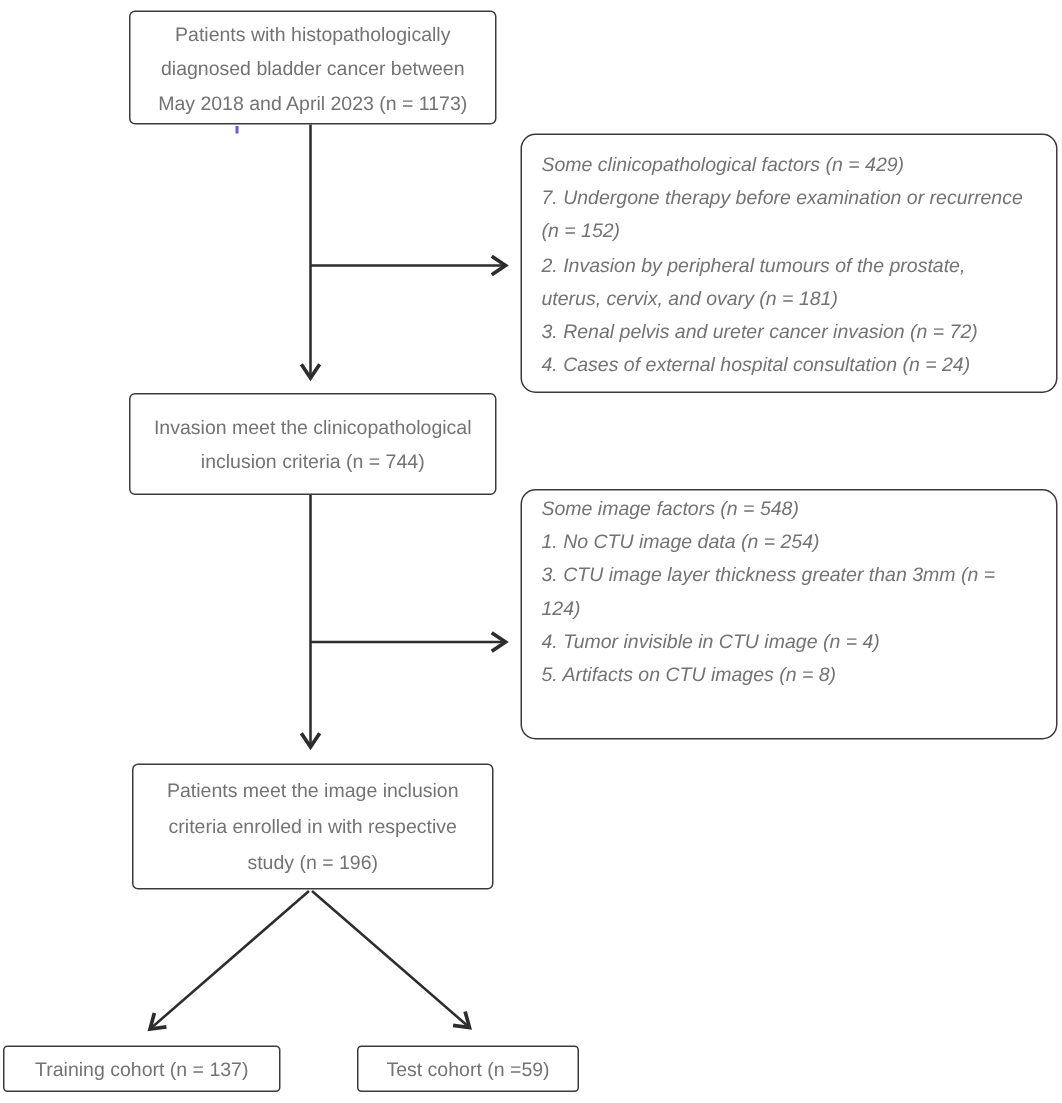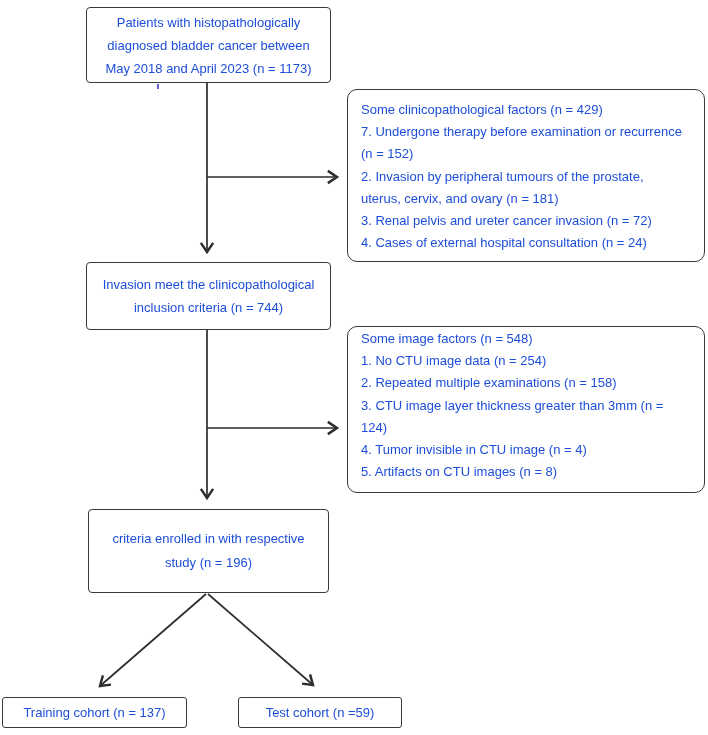--- a/index.html
+++ b/index.html
@@ -21,56 +21,56 @@
     top: 0;
     width: 708px;
     height: 735px;
     pointer-events: none;
   }
   .box {
     position: absolute;
     box-sizing: border-box;
     border: 1.6px solid #3a3a3a;
     background: #ffffff;
-    color: #1d4ed8;
+    color: #737373;
     font-size: 13px;
   }
   .box.centered {
     display: flex;
     flex-direction: column;
     justify-content: center;
     align-items: center;
     text-align: center;
     border-radius: 4px;
   }
   .box.list {
     border-radius: 10px;
     padding: 9px 13px 6px 13px;
     text-align: left;
   }
   .box .ln {
     white-space: nowrap;
   }
   .box.centered .ln { line-height: 23px; }
-  .box.list .ln { line-height: 22.2px; }
+  .box.list .ln { line-height: 22.2px; font-style: italic; }
   #box-image-included .ln { line-height: 24px; }
   .box.small {
     display: flex;
     justify-content: center;
     align-items: center;
     text-align: center;
     border-radius: 3px;
   }
   #box-source        { left: 86px;  top: 7px;   width: 245px; height: 76px; }
   #box-excl-clinico  { left: 347px; top: 89px;  width: 358px; height: 173px; }
   #box-clinico       { left: 86px;  top: 262px; width: 245px; height: 68px; }
   #box-excl-image    { left: 347px; top: 326px; width: 358px; height: 167px; padding-top: 1px; }
   #box-image-included{ left: 88px;  top: 509px; width: 241px; height: 84px; }
   #box-training      { left: 2px;   top: 697px; width: 185px; height: 31px; }
-  #box-test          { left: 238px; top: 697px; width: 164px; height: 31px; }
+  #box-test          { left: 238px; top: 697px; width: 148px; height: 31px; }
   .stray-mark {
     position: absolute;
     left: 157px;
     top: 84px;
     width: 2px;
     height: 5px;
     background: #4747c4;
     opacity: 0.85;
   }
 </style>
@@ -112,28 +112,28 @@
   </div>
 
   <div class="box centered" id="box-clinico">
     <div class="ln">Invasion meet the clinicopathological</div>
     <div class="ln">inclusion criteria (n = 744)</div>
   </div>
 
   <div class="box list" id="box-excl-image">
     <div class="ln">Some image factors (n = 548)</div>
     <div class="ln">1. No CTU image data (n = 254)</div>
-    <div class="ln">2. Repeated multiple examinations (n = 158)</div>
     <div class="ln">3. CTU image layer thickness greater than 3mm (n =</div>
     <div class="ln">124)</div>
     <div class="ln">4. Tumor invisible in CTU image (n = 4)</div>
     <div class="ln">5. Artifacts on CTU images (n = 8)</div>
   </div>
 
   <div class="box centered" id="box-image-included">
+    <div class="ln">Patients meet the image inclusion</div>
     <div class="ln">criteria enrolled in with respective</div>
     <div class="ln">study (n = 196)</div>
   </div>
 
   <div class="box small" id="box-training">
     <div class="ln">Training cohort (n = 137)</div>
   </div>
 
   <div class="box small" id="box-test">
     <div class="ln">Test cohort (n =59)</div>

